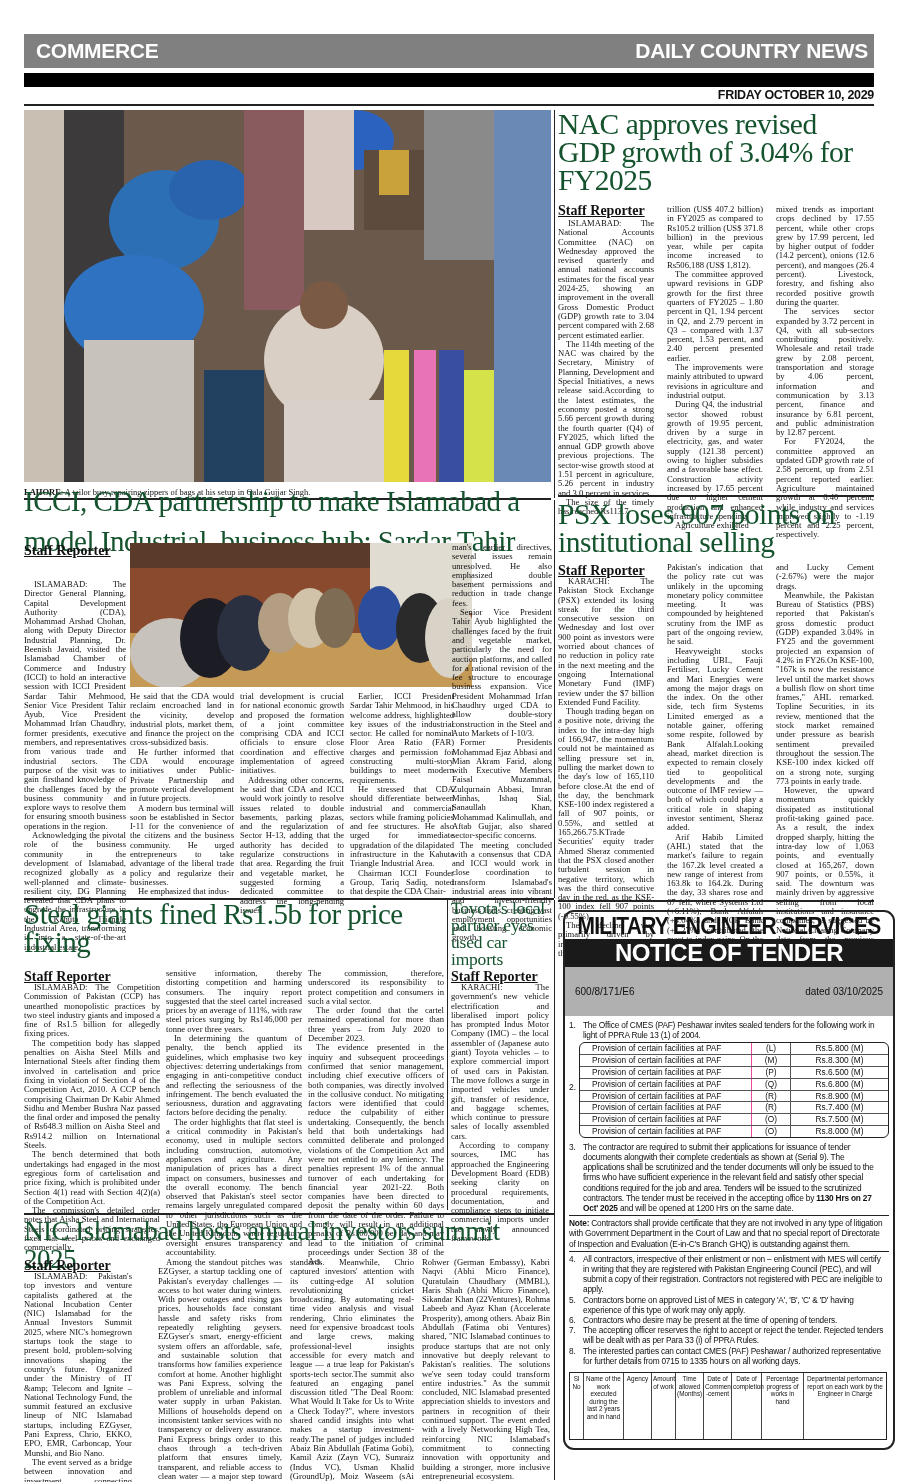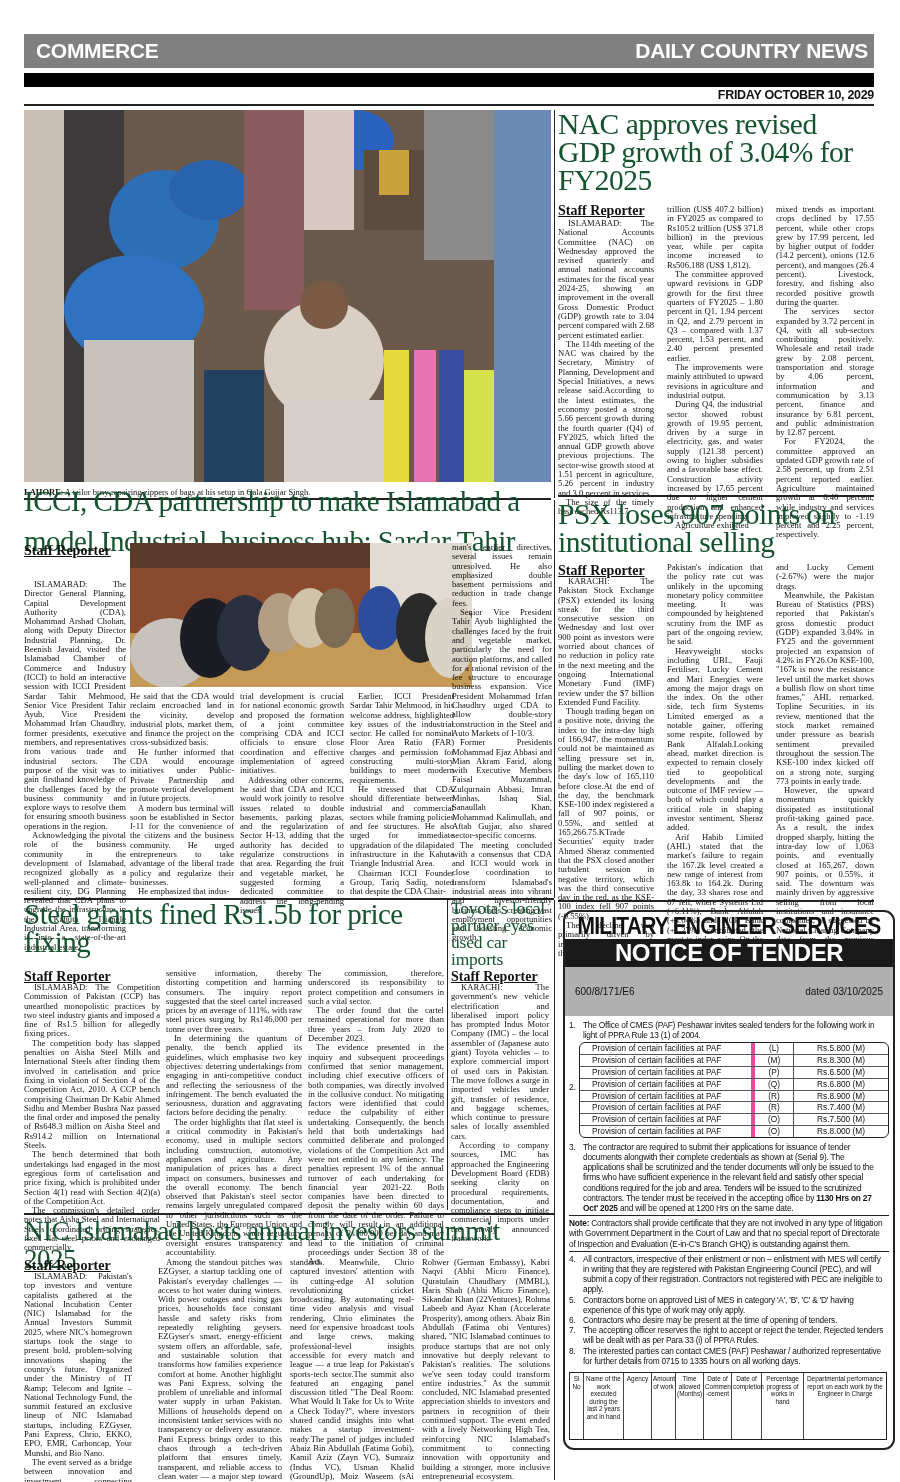--- a/index.html
+++ b/index.html
@@ -21,21 +21,21 @@
   .ad{left:563px;top:910px;width:332px;height:540px;border:2px solid #222;border-radius:11px;box-sizing:border-box;font-family:"Liberation Sans",sans-serif;overflow:hidden;}
   .ad-title{text-align:center;font-weight:bold;font-size:21px;letter-spacing:-0.8px;margin-top:3px;line-height:22px;transform:scaleY(1.15);}
   .ad-notice{background:#1a1a1a;color:#fff;text-align:center;font-weight:bold;font-size:24px;line-height:28px;margin-top:2px;letter-spacing:-0.5px;}
   .ad-ref{background:#b0b0b0;display:flex;justify-content:space-between;font-size:10px;padding:19px 10px;}
   .ad-item{display:flex;font-size:8.3px;line-height:10.2px;padding:0 6px 0 4px;letter-spacing:-0.2px;}
   .ad-item .num{width:14px;flex:none;}
   .ad-table{border:1px solid #222;border-radius:6px;margin:2px 4px 0 14px;overflow:hidden;}
   .ad-row{display:flex;font-size:8.3px;line-height:10.8px;border-bottom:1px solid #555;}
   .ad-row:last-child{border-bottom:none;}
   .ad-row span{display:block;}
-  .ad-row .w{width:159px;padding-left:12px;border-right:4px solid #ec4899;}
+  .ad-row .w{width:159px;padding-left:12px;border-right:1px solid #ec4899;}
   .ad-row .c{width:38px;text-align:center;border-right:1px solid #555;}
   .ad-row .a{flex:1;text-align:center;}
   .ad-hr{height:1px;background:#222;margin:2px 4px;}
   .ad-grid{display:grid;grid-template-columns:14px 40px 28px 24px 28px 28px 30px 42px 1fr;border:1px solid #222;margin:6px 6px 0 4px;font-size:6.4px;line-height:7.6px;text-align:center;}
   .ad-grid div{border-right:1px solid #444;padding:2px 1px;height:62px;}
   .ad-grid div:last-child{border-right:none;}
 </style>
 </head>
 <body>
 

